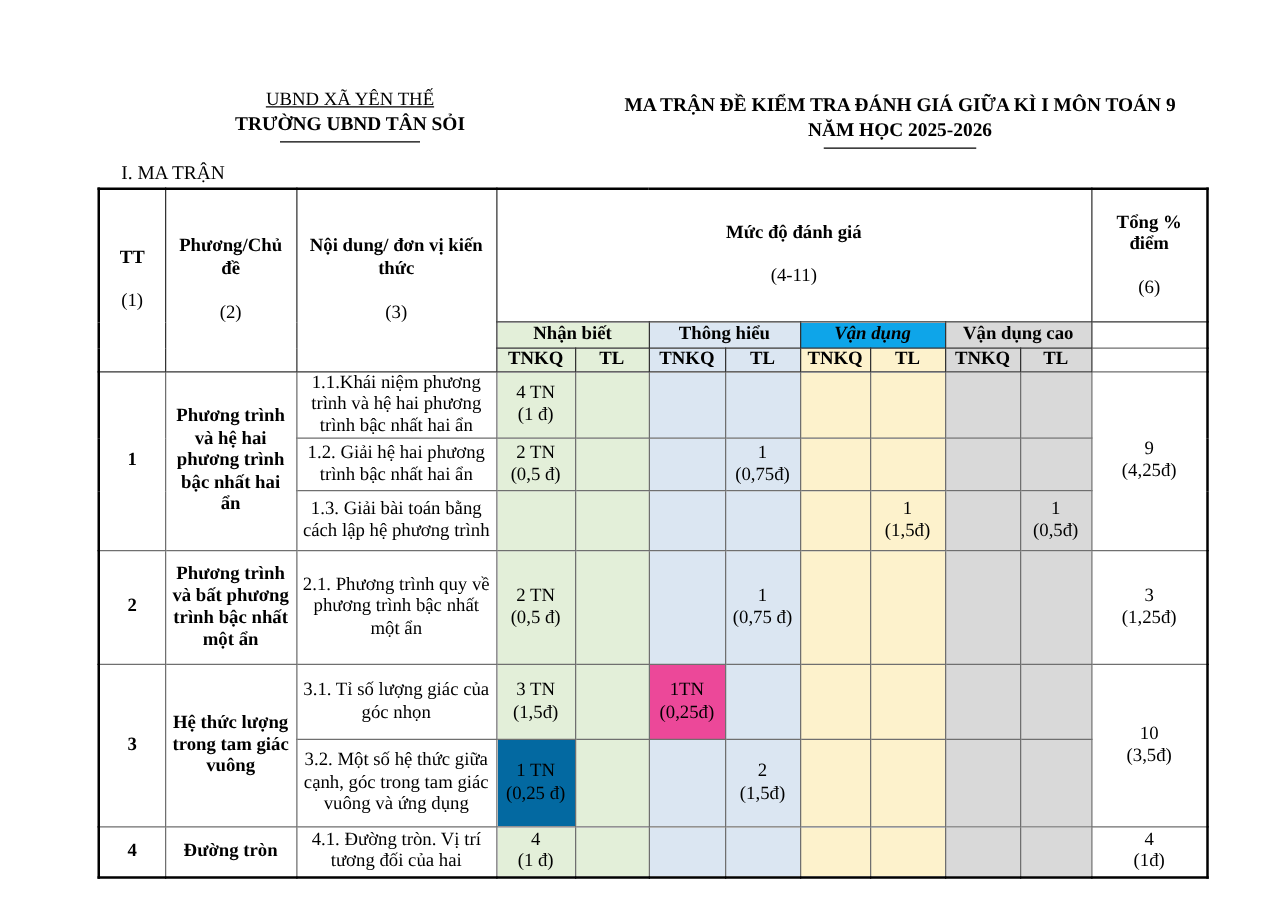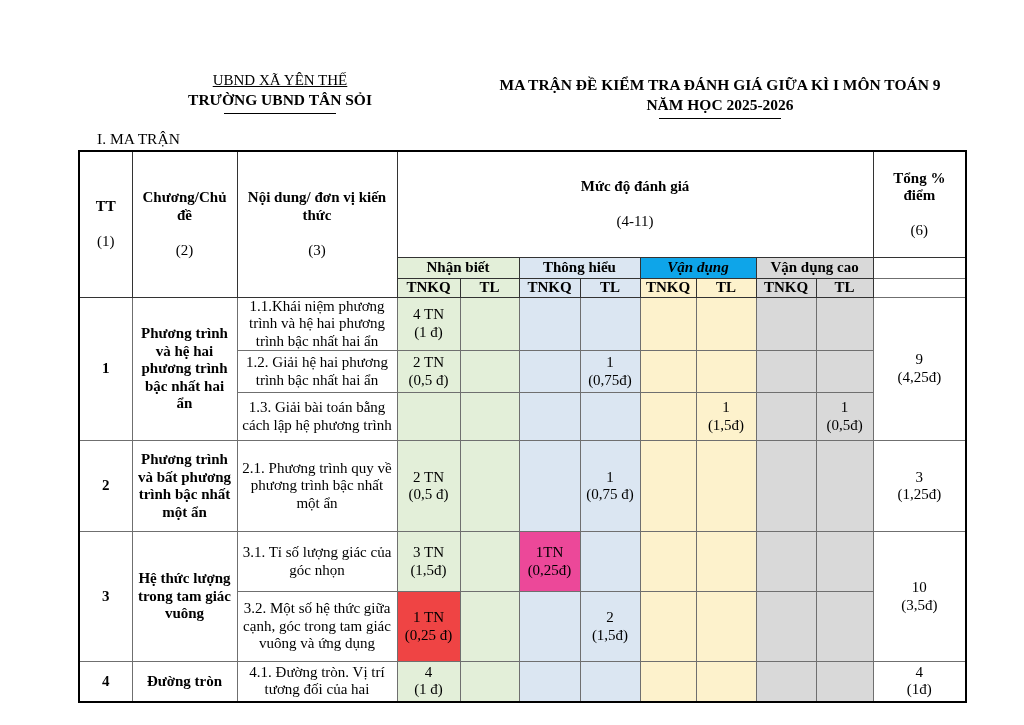--- a/index.html
+++ b/index.html
@@ -77,21 +77,21 @@
         <col style="width:93px">
     </colgroup>
 
     <tbody>
         <tr class="h1">
       <th rowspan="3">
         <span class="hb">TT</span>
         <span class="hn">(1)</span>
       </th>
       <th rowspan="3">
-        <span class="hb">Chương/Chủ đề</span>
+        <span class="hb">Phương/Chủ đề</span>
         <span class="hn">(2)</span>
       </th>
       <th rowspan="3">
         <span class="hb">Nội dung/ đơn vị kiến thức</span>
         <span class="hn">(3)</span>
       </th>
       <th colspan="8">
         <span class="hb">Mức độ đánh giá</span>
         <span class="hn">(4-11)</span>
       </th>
@@ -195,21 +195,21 @@
       <td style="background-color: rgb(219, 230, 242);"></td>
       <td style="background-color: rgb(253, 242, 204);"></td>
       <td style="background-color: rgb(253, 242, 204);"></td>
       <td style="background-color: rgb(217, 217, 217);"></td>
       <td style="background-color: rgb(217, 217, 217);"></td>
       <td rowspan="2">10
 (3,5đ)</td>
     </tr>
     <tr class="r32">
       <td class="jl">3.2. Một số hệ thức giữa cạnh, góc trong tam giác vuông và ứng dụng</td>
-      <td style="background-color: #ef4444;">1 TN
+      <td style="background-color: #0369a1;">1 TN
 (0,25 đ)</td>
       <td style="background-color: rgb(227, 239, 217);"></td>
       <td style="background-color: rgb(219, 230, 242);"></td>
       <td style="background-color: rgb(219, 230, 242);">2
 (1,5đ)</td>
       <td style="background-color: rgb(253, 242, 204);"></td>
       <td style="background-color: rgb(253, 242, 204);"></td>
       <td style="background-color: rgb(217, 217, 217);"></td>
       <td style="background-color: rgb(217, 217, 217);"></td>
     </tr>

